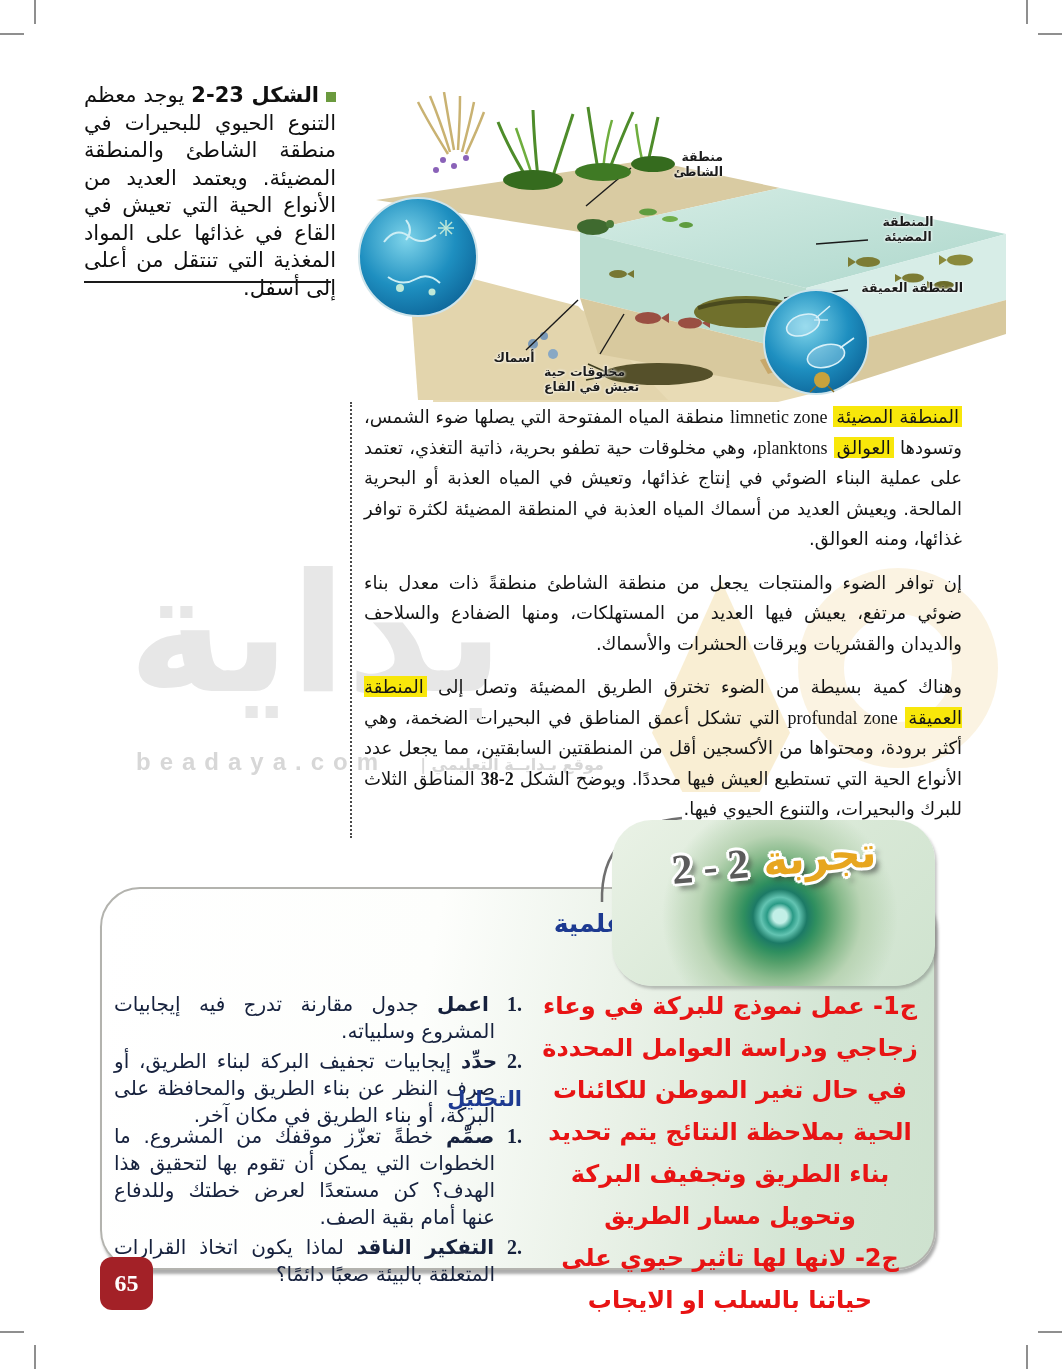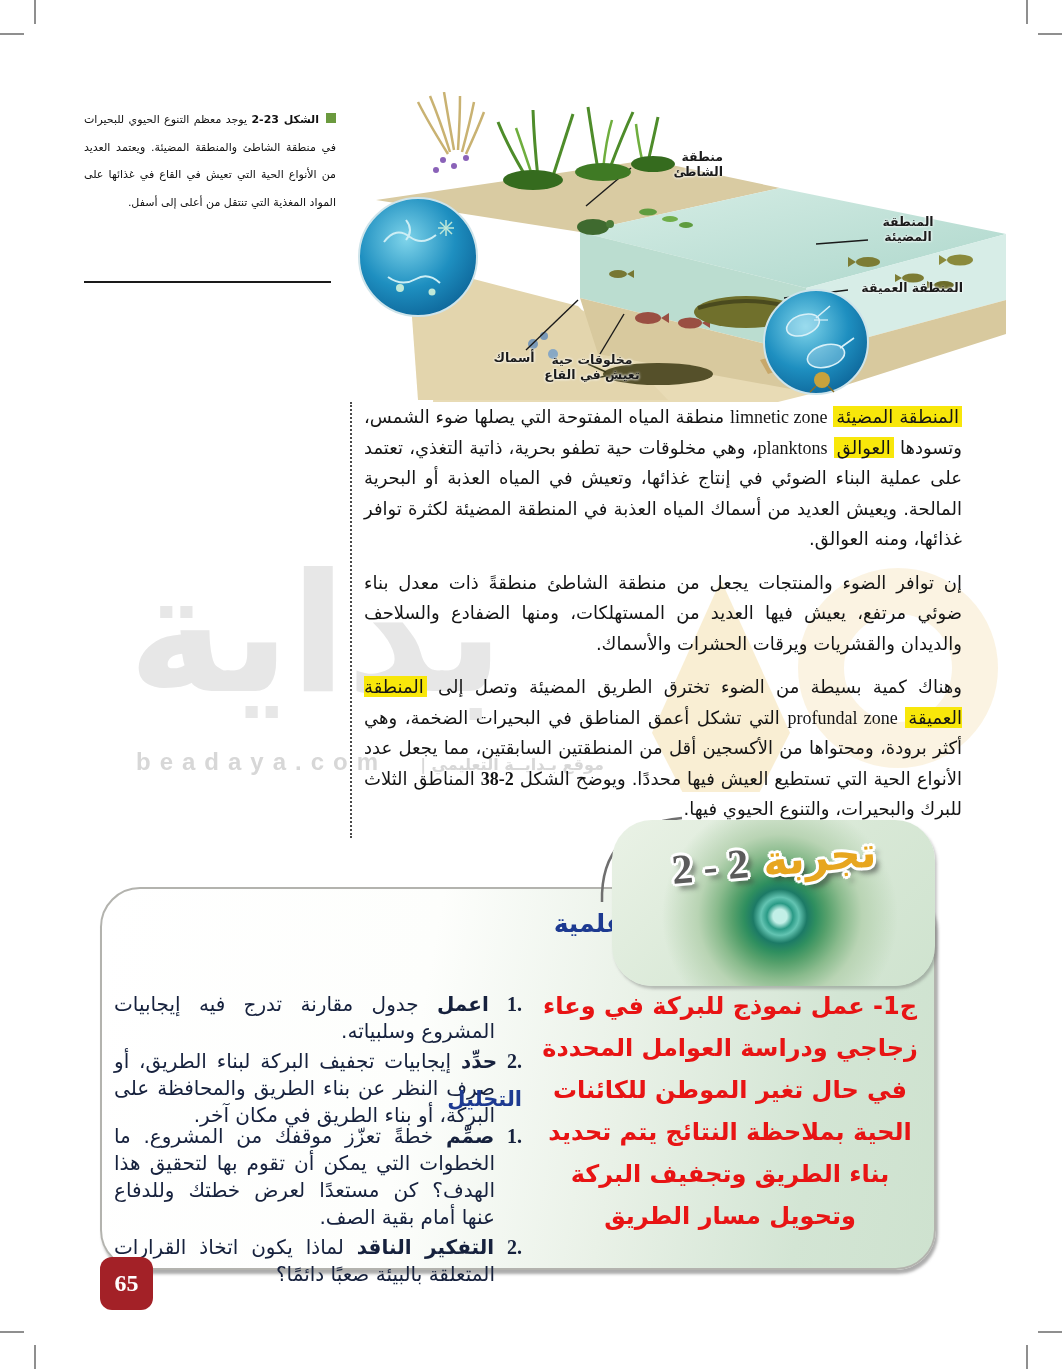--- a/index.html
+++ b/index.html
@@ -6,23 +6,23 @@
   html,body { background:#fff; }
   .page {
     position:relative; width:1062px; height:1369px; margin:0 auto;
     background:#ffffff; overflow:hidden;
     font-family:"DejaVu Sans", sans-serif; color:#141414;
   }
   .crop { position:absolute; background:#8f8f8f; }
 
   
   .caption {
-    position:absolute; left:84px; top:106px; width:252px;
+    position:absolute; left:84px; top:82px; width:252px;
     direction:rtl; text-align:justify;
-    font-size:11px; line-height:27.5px; color:#101010; z-index:2;
+    font-size:21px; line-height:27.5px; color:#101010; z-index:2;
   }
   .caption .bullet { display:inline-block; width:10px; height:10px; background:#6b9a3e; margin-left:7px; }
   .caption b { font-weight:bold; }
   .caption-rule { position:absolute; left:84px; top:281px; width:247px; height:2px; background:#1a1a1a; z-index:2; }
 
   
   .figure { position:absolute; left:348px; top:92px; width:667px; height:312px; z-index:1; }
   .figure svg { position:absolute; left:0; top:0; }
   .flabel {
     position:absolute; direction:rtl; font-size:12.5px; font-weight:bold; color:#1b1b1b;
@@ -259,21 +259,21 @@
       <line x1="480" y1="294" x2="486" y2="300" stroke="#8a6d22" stroke-width="1.5"></line>
     </svg>
 
     <div class="flabel" style="left:290px; top:57px; width:85px;">منطقة الشاطئ</div>
     <div class="flabel" style="left:524px; top:122px; width:72px; text-align:center;">
       <span>المنطقة</span>
       <span>المضيئة</span>
     </div>
     <div class="flabel" style="left:505px; top:188px; width:110px;">المنطقة العميقة</div>
     <div class="flabel" style="left:138px; top:258px; width:56px; text-align:center;">أسماك</div>
-    <div class="flabel" style="left:196px; top:260px; width:96px; text-align:center;">
+    <div class="flabel" style="left:196px; top:272px; width:96px; text-align:left;">
       <span>مخلوقات حية</span>
       <span>تعيش في القاع</span>
     </div>
   </div>
 
   <div class="bodycol">
     <p>
       <span class="hl">المنطقة المضيئة</span>
       <span class="en">limnetic zone</span>
       <span>منطقة المياه المفتوحة التي يصلها ضوء الشمس، وتسودها</span>
@@ -327,18 +327,19 @@
       </div>
       <div class="li">
         <span class="num">2.</span>
         <b>التفكير الناقد</b>
         <span>لماذا يكون اتخاذ القرارات المتعلقة بالبيئة صعبًا دائمًا؟</span>
       </div>
     </div>
 
     <div class="answers">
       <p>ج1- عمل نموذج للبركة في وعاء زجاجي ودراسة العوامل المحددة في حال تغير الموطن للكائنات الحية بملاحظة النتائج يتم تحديد بناء الطريق وتجفيف البركة وتحويل مسار الطريق</p>
+      <p>ج2- لانها لها تاثير حيوي على حياتنا بالسلب او الايجاب</p>
     </div>
   </div>
 
   <div class="page-badge">65</div>
 
 </div>
 
 </body></html>

